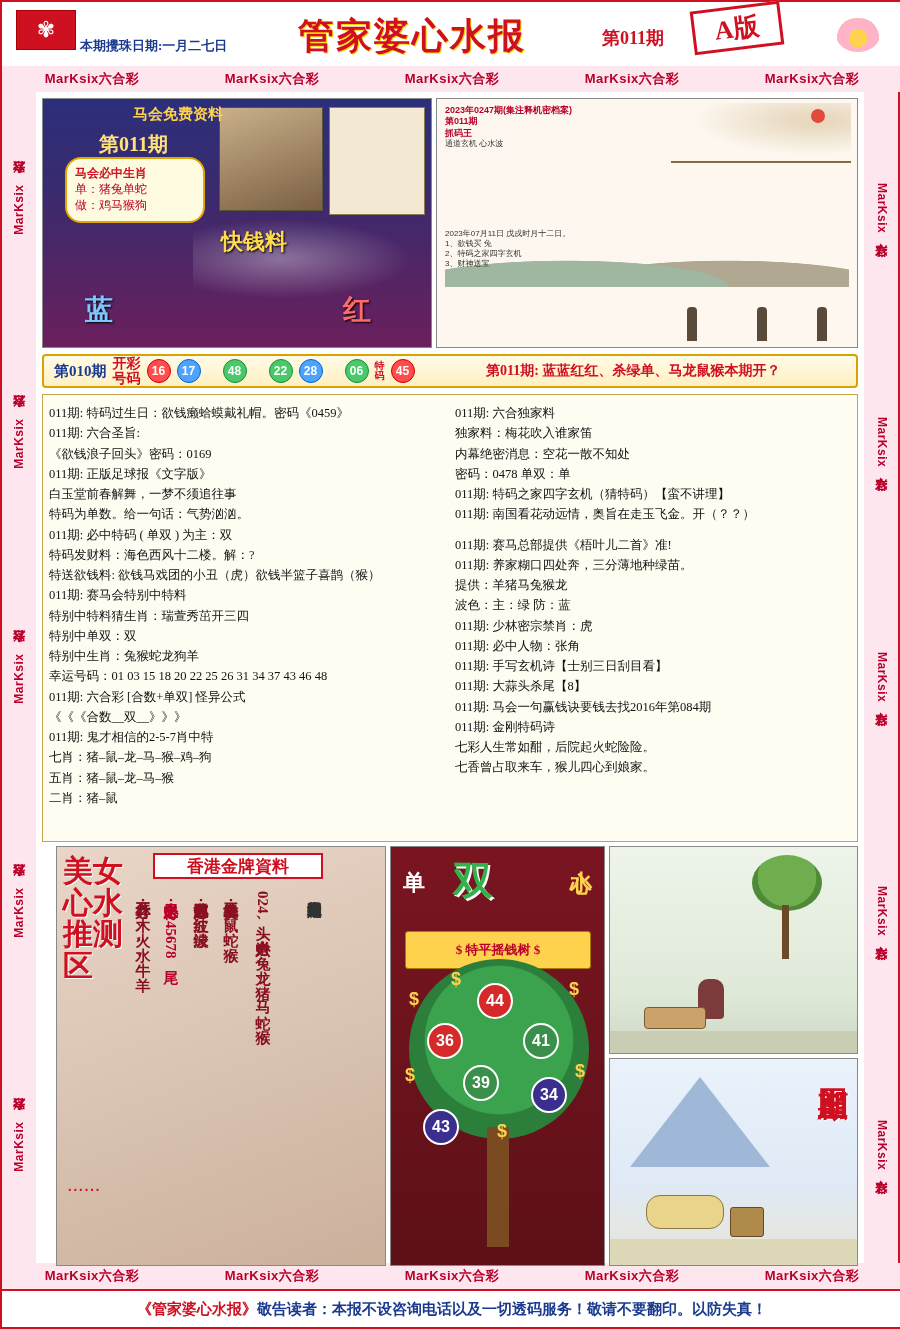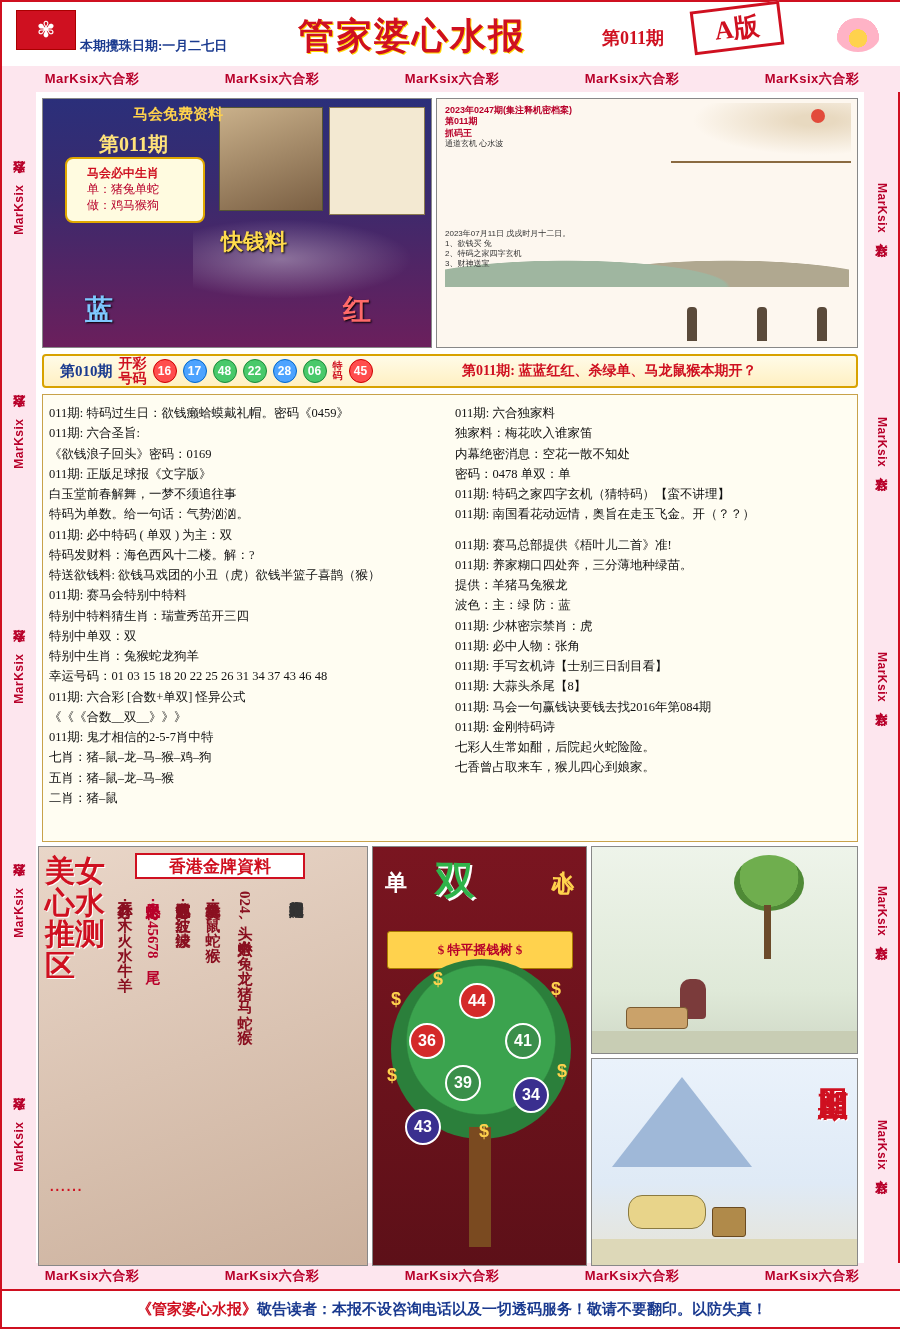--- a/index.html
+++ b/index.html
@@ -112,22 +112,22 @@
     position:absolute; left:90px; top:6px; font-size:15px; color:#ffd24d;
     font-weight:bold; font-family:"Liberation Serif", serif;
   }
   #ban-left .issue-badge {
     position:absolute; left:56px; top:32px;
     font-size:20px; color:#ffe37a; font-weight:bold;
     font-family:"Liberation Serif", serif;
   }
   #ban-left .bubble {
     position:absolute; left:22px; top:58px; width:140px; height:66px;
-    background:#fffbe0; border:2px solid #e0a800; border-radius:8px;
-    color:#b8002a; font-size:12px; padding:6px 20px; line-height:1.35;
+    background:#fffbe0; border:2px solid #e0a800; border-radius:16px;
+    color:#b8002a; font-size:12px; padding:6px 8px; line-height:1.35;
   }
   #ban-left .bubble .b1 { color:#cf1020; font-weight:bold; }
   #ban-left .cloud {
     position:absolute; left:150px; top:120px; width:220px; height:80px;
     background:radial-gradient(ellipse at 40% 50%, rgba(255,255,255,.35), rgba(255,255,255,0) 70%);
   }
   #ban-left .money {
     position:absolute; left:178px; top:128px;
     font-size:22px; color:#ffdb4d; font-weight:bold;
     font-family:"Liberation Serif", serif; text-shadow:1px 1px 2px #000;
@@ -178,37 +178,37 @@
   #ban-mid .fig {
     position:absolute; bottom:0; width:10px; height:34px; background:#5a4a3a;
     border-radius:4px 4px 0 0;
   }
 
   
   #result-bar {
     margin:6px; height:34px;
     border:2px solid #d8a200; border-radius:4px;
     background:linear-gradient(180deg,#fffbe8,#fff0c2);
-    display:flex; align-items:center; padding:0 16px; gap:6px;
+    display:flex; align-items:center; padding:0 10px; gap:6px;
   }
   #result-bar .lbl {
     font-size:15px; font-weight:bold; color:#1a3a8f;
     font-family:"Liberation Serif", serif;
   }
   #result-bar .kai {
     font-size:14px; color:#cf1020; line-height:1.05; text-align:center; font-weight:bold;
   }
   .ball {
     width:24px; height:24px; border-radius:50%;
     display:flex; align-items:center; justify-content:center;
     font-size:12px; font-weight:bold; color:#333; border:1px solid #999;
   }
   .ball.red { background:#ff4d4d; color:#fff; border-color:#c00; }
   .ball.blue { background:#4da3ff; color:#fff; border-color:#06c; }
-  .ball.green { background:#49c96a; color:#fff; border-color:#1a8a3a; }
+  .ball.green { background:#49c96a; color:#fff; border-color:#1a8a3a;margin-left:16px; }
   #result-bar .te { font-size:10px; color:#cf1020; font-weight:bold; line-height:1.05; text-align:center;}
   #result-bar .headline {
     flex:1 1 auto; text-align:center;
     font-size:14px; font-weight:bold; color:#cf1020;
     font-family:"Liberation Serif", serif;
   }
 
   
   #text-block {
     margin:4px 6px; border:1px solid #c8a24a;
@@ -216,21 +216,21 @@
     display:flex; padding:8px 6px; gap:10px;
     height:448px;
   }
   .col { flex:1 1 50%; font-size:12.5px; line-height:1.62; color:#111;
          font-family:"Liberation Serif", serif; }
   .col p { margin:0; white-space:nowrap; overflow:hidden; }
   .col p.gap { height:10px; }
 
   
   #bottom-row {
-    margin:4px 6px 6px 2px; height:420px; display:flex; gap:4px;
+    margin:4px 6px 6px 20px; height:420px; display:flex; gap:4px;
   }
   #bi-left {
     flex:0 0 330px; position:relative; border:1px solid #888;
     background:linear-gradient(160deg,#e9d6c8,#cbb09c);
     overflow:hidden;
   }
   #bi-left .bigtitle {
     position:absolute; left:6px; top:8px; width:60px;
     font-size:30px; font-weight:bold; color:#cf1020;
     font-family:"Liberation Serif", serif; line-height:1.05;

